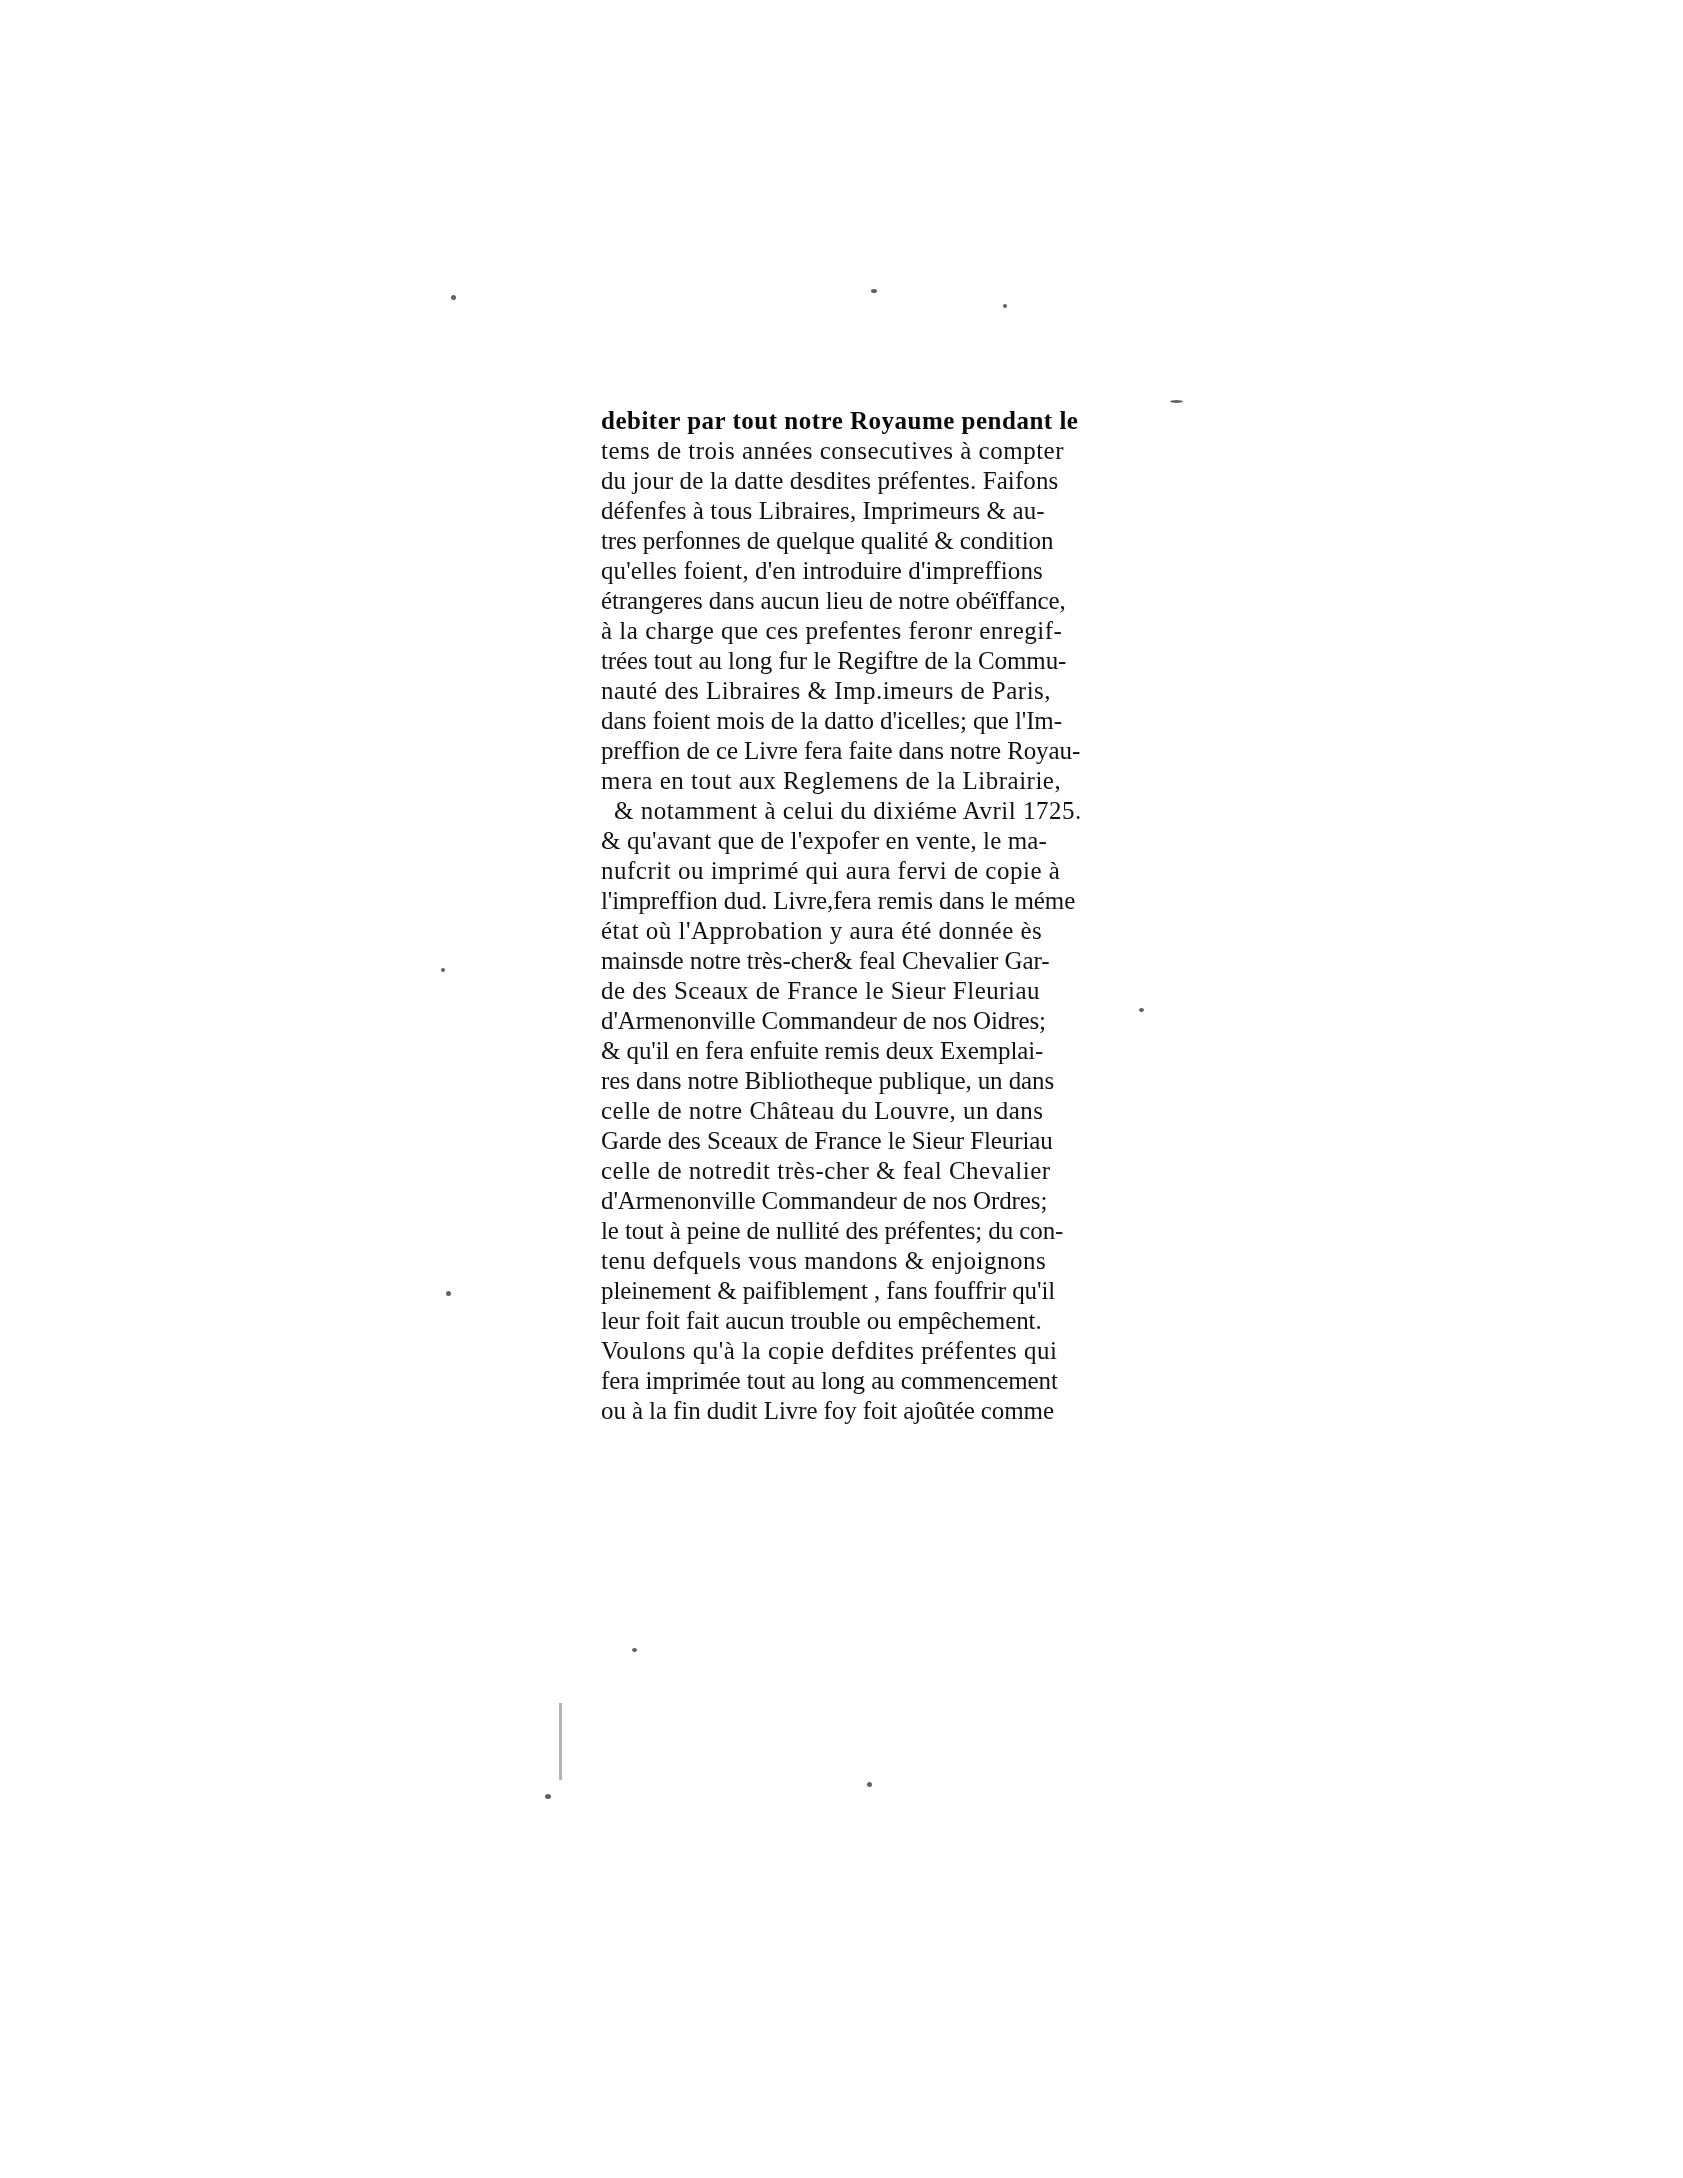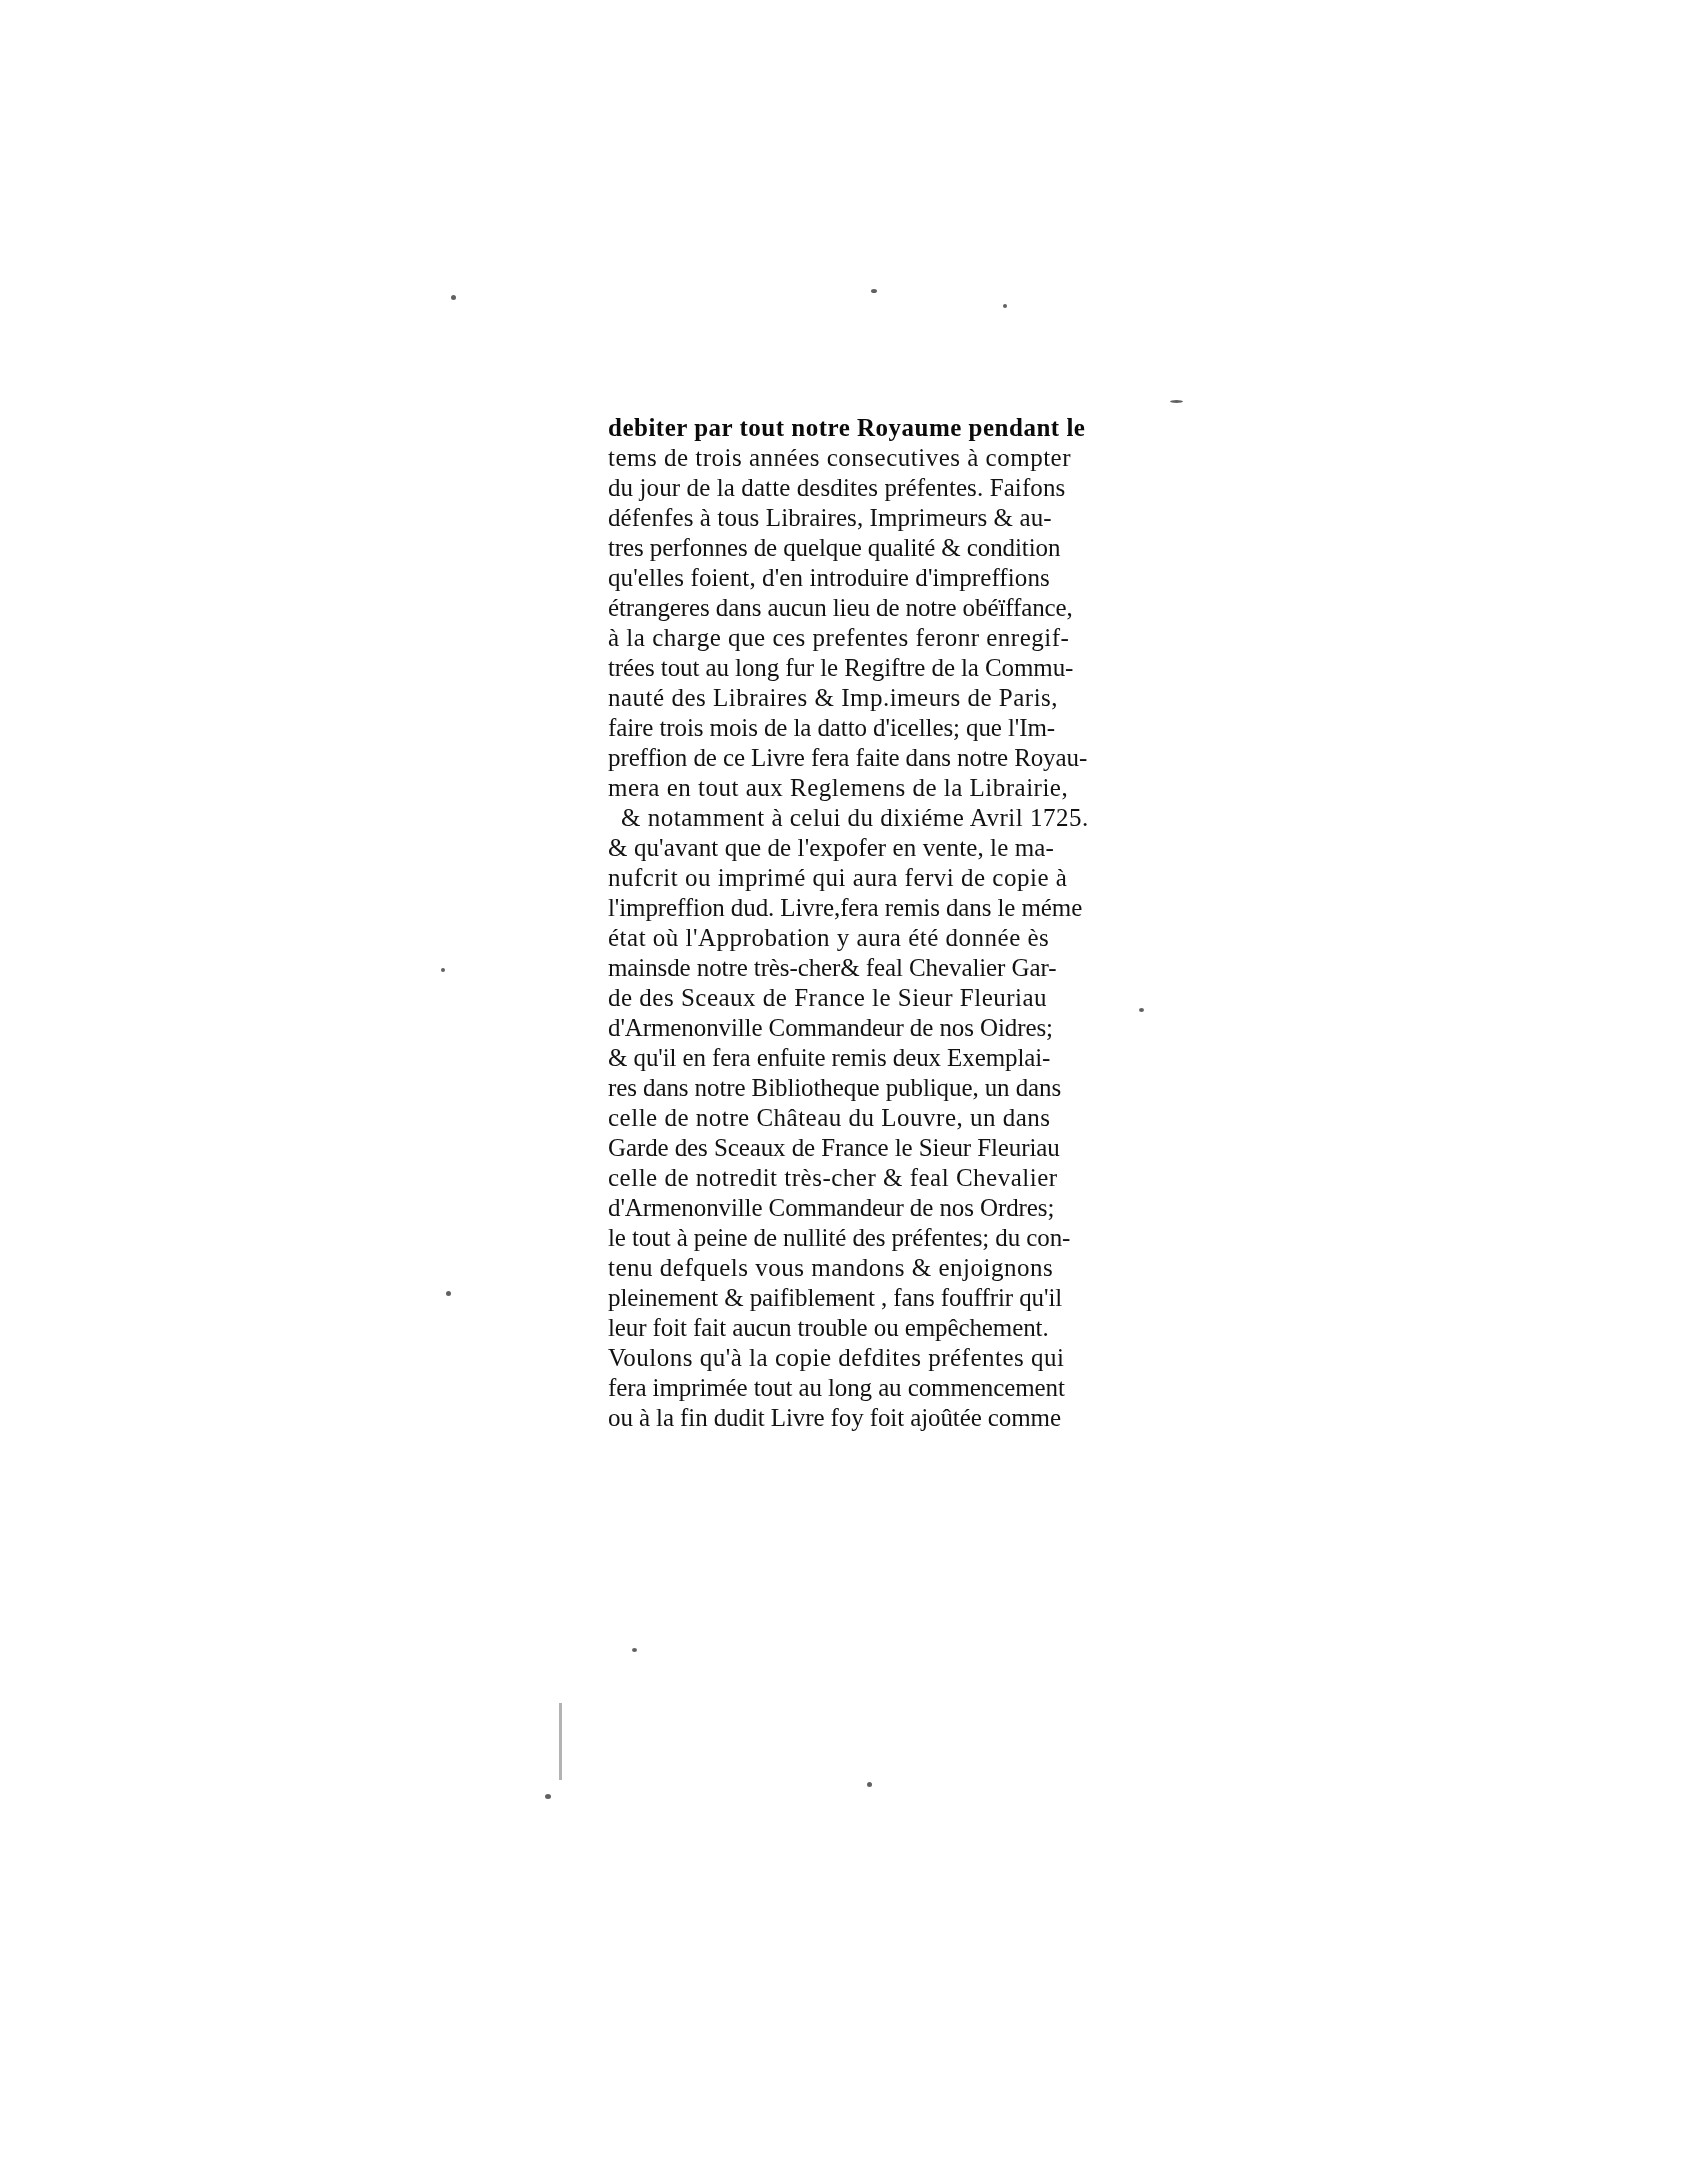--- a/index.html
+++ b/index.html
@@ -47,21 +47,21 @@
     font-size: 25px;
     line-height: 30px;
     color: #121212;
     text-align: justify;
     text-justify: inter-word;
     font-weight: 500;
     letter-spacing: 0.1px;
     -webkit-font-smoothing: none;
   }
   .textblock p {
-    margin: 7px;
+    margin: 0;
     padding: 0;
   }
   .line {
     display: block;
     white-space: nowrap;
     height: 30px;
   }
   
   .l-wide { letter-spacing: 0.5px; }
   .l-tight { letter-spacing: -0.1px; }
@@ -93,21 +93,21 @@
         <span class="line ink-heavy l-wide">debiter par tout notre Royaume pendant le</span>
         <span class="line l-wide">tems de trois années consecutives à compter</span>
         <span class="line">du jour de la datte desdites préfentes. Faifons</span>
         <span class="line">défenfes à tous Libraires, Imprimeurs &amp; au-</span>
         <span class="line l-tight">tres perfonnes de quelque qualité &amp; condition</span>
         <span class="line">qu'elles foient, d'en introduire d'impreffions</span>
         <span class="line l-tight">étrangeres dans aucun lieu de notre obéïffance,</span>
         <span class="line l-wide">à la charge que ces prefentes feronr enregif-</span>
         <span class="line l-tight">trées tout au long fur le Regiftre de la Commu-</span>
         <span class="line l-wide">nauté des Libraires &amp; Imp.imeurs de Paris,</span>
-        <span class="line l-tight">faire trois mois de la datto d'icelles; que l'Im-</span>
+        <span class="line l-tight">dans foient mois de la datto d'icelles; que l'Im-</span>
         <span class="line l-tight">preffion de ce Livre fera faite dans notre Royau-</span>
         <span class="line l-wide">mera en tout aux Reglemens de la Librairie,</span>
         <span class="line l-wide shift-1">&amp; notamment à celui du dixiéme Avril 1725.</span>
         <span class="line">&amp; qu'avant que de l'expofer en vente, le ma-</span>
         <span class="line l-wide">nufcrit ou imprimé qui aura fervi de copie à</span>
         <span class="line l-tight">l'impreffion dud. Livre,fera remis dans le méme</span>
         <span class="line l-wide">état où l'Approbation y aura été donnée ès</span>
         <span class="line l-tight">mainsde notre très-cher&amp; feal Chevalier Gar-</span>
         <span class="line l-wide">de des Sceaux de France le Sieur Fleuriau</span>
         <span class="line l-tight">d'Armenonville Commandeur de nos Oidres;</span>

